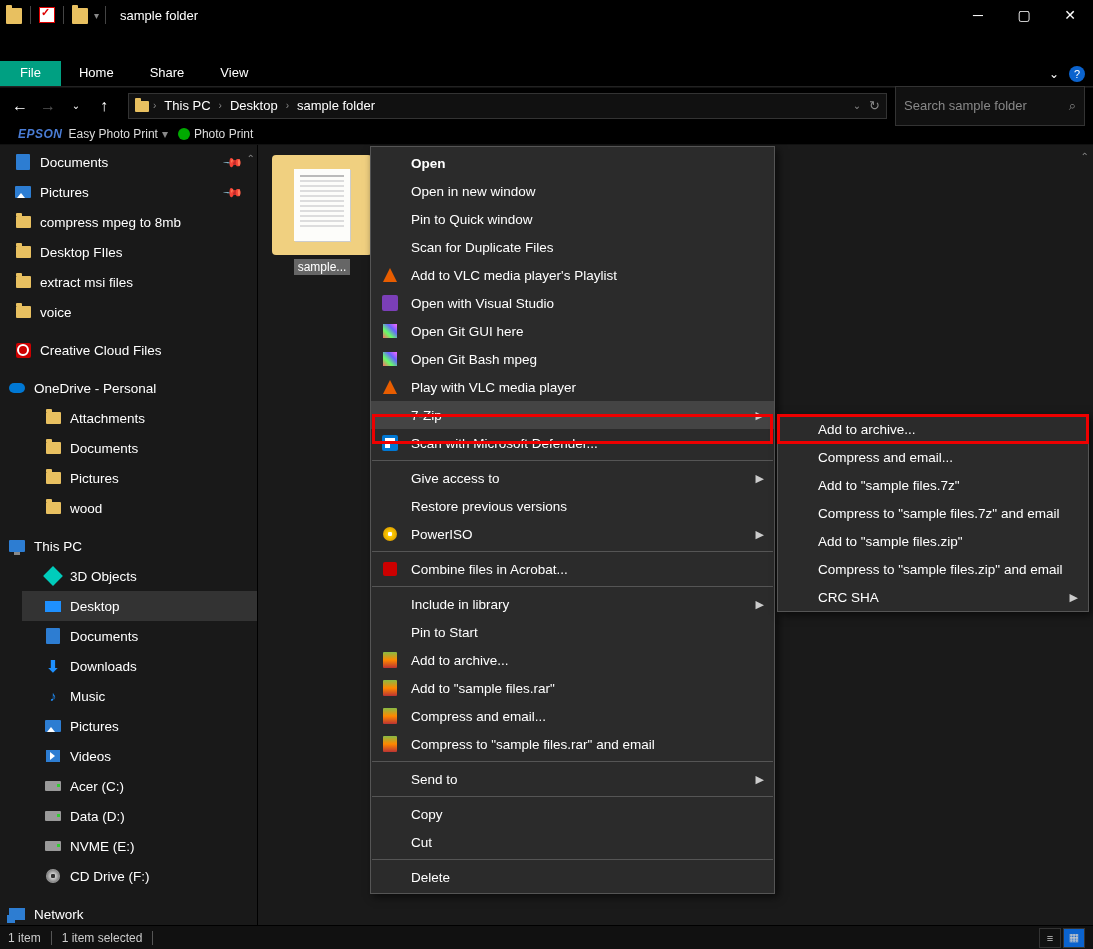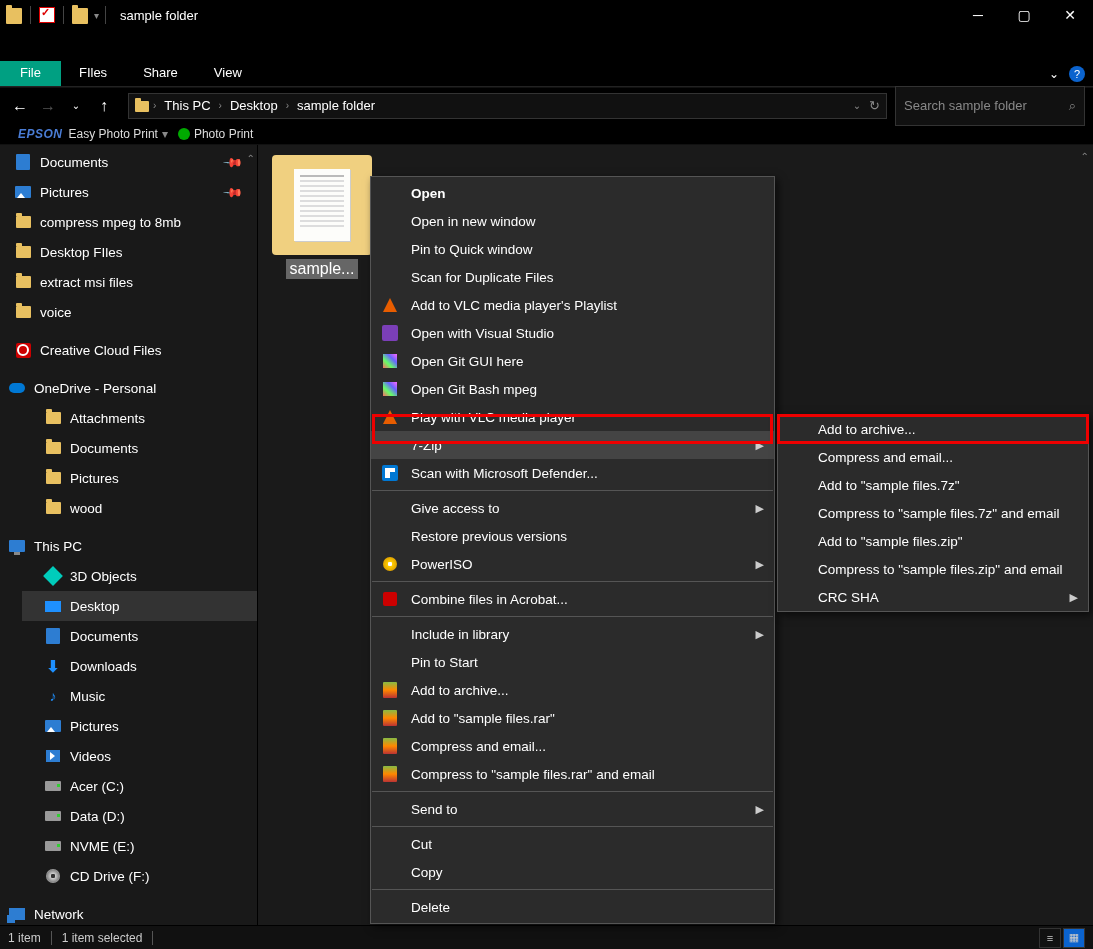--- a/index.html
+++ b/index.html
@@ -48,21 +48,21 @@
 
   
   .main { display:flex; height: calc(949px - 30px - 26px - 36px - 22px - 24px); background:#1a1a1a;}
   .sidebar { width:258px; background:#191919; overflow:hidden; position:relative; border-right:1px solid #000;}
   .content { flex:1; background:#1a1a1a; position:relative;}
   .filepane { padding:10px; }
   .folder-thumb { width:108px; text-align:center; }
   .folder-thumb .thumb { width:100px;height:100px;background:#f0d080;border-radius:4px;position:relative;margin:0 auto;display:flex;align-items:center;justify-content:center;}
   .folder-thumb .thumb .paper{width:56px;height:72px;background:#fdfdfa;box-shadow:1px 1px 0 #ccc;position:relative;}
   .folder-thumb .thumb .paper:before{content:'';position:absolute;top:6px;left:6px;right:6px;height:2px;background:#bbb;box-shadow:0 5px 0 #ddd,0 10px 0 #ddd,0 15px 0 #ddd,0 20px 0 #ddd,0 25px 0 #ddd,0 30px 0 #ddd,0 35px 0 #ddd,0 40px 0 #ddd,0 45px 0 #ddd,0 50px 0 #ddd;}
-  .folder-thumb .lbl { color:#fff; background:#666; padding:1px 4px; margin-top:4px; font-size:16px; display:inline-block;}
+  .folder-thumb .lbl { color:#fff; background:#666; padding:1px 4px; margin-top:4px; font-size:12px; display:inline-block;}
 
   
   .tree { padding-top:2px;}
   .tree .node { display:flex; align-items:center; height:30px; padding-left:14px; color:#fff; font-size:13.5px; gap:8px;}
   .tree .node.selected { background:#333;}
   .tree .node .icon { width:18px; height:18px; display:flex; align-items:center; justify-content:center;}
   .tree .node .pin { margin-left:auto; margin-right:16px; color:#888; transform:rotate(45deg); font-size:13px;}
   .tree .sub { padding-left:22px;}
   .tree .spacer{height:8px;}
   .tree .sub .node{padding-left:22px;}
@@ -85,21 +85,21 @@
   .ic-drv{width:16px;height:10px;background:#999;border-radius:1px;position:relative;}
   .ic-drv:after{content:'';position:absolute;right:1px;top:3px;width:3px;height:3px;background:#3c3;}
   .ic-acer:after{background:#3c3;}
   .ic-cd{width:14px;height:14px;border-radius:50%;background:radial-gradient(circle,#333 20%,#ccc 25%,#888 60%,#eee);}
   .ic-net{width:16px;height:12px;background:#2d7dd2;position:relative;}
   .ic-net:before{content:'';position:absolute;bottom:-3px;left:-2px;width:8px;height:8px;background:#2d7dd2;}
   .sidebar .scroll-hint{position:absolute;right:2px;top:8px;color:#888;font-size:10px;}
   .sidebar .scroll-hint2{position:absolute;right:2px;bottom:24px;color:#888;font-size:10px;}
 
   
-  .ctxmenu { position:absolute; top:176px; left:370px; width:405px; background:#2b2b2b; border:1px solid #555; box-shadow:3px 3px 8px rgba(0,0,0,0.6); z-index:20; padding:2px 0;}
+  .ctxmenu { position:absolute; top:146px; left:370px; width:405px; background:#2b2b2b; border:1px solid #555; box-shadow:3px 3px 8px rgba(0,0,0,0.6); z-index:20; padding:2px 0;}
   .ctxmenu .mi { height:28px; display:flex; align-items:center; padding-left:40px; color:#fff; font-size:13.5px; position:relative;}
   .ctxmenu .mi.hl { background:#444;}
   .ctxmenu .mi .micon { position:absolute; left:10px; width:18px; height:18px; display:flex;align-items:center;justify-content:center;}
   .ctxmenu .mi .arrow { margin-left:auto; margin-right:10px; color:#ccc; font-size:11px;}
   .ctxmenu .mi.bold { font-weight:600;}
   .ctxmenu .msep { height:1px; background:#555; margin:3px 1px;}
   .mic-vlc{width:0;height:0;border-left:7px solid transparent;border-right:7px solid transparent;border-bottom:14px solid #e85d00;}
   .mic-vs{width:16px;height:16px;background:#7b3fb8;border-radius:2px;}
   .mic-git{width:14px;height:14px;background:linear-gradient(45deg,#f66,#6f6,#66f,#f6f);}
   .mic-def{width:16px;height:16px;background:#0078d4;border-radius:2px;position:relative;}
@@ -141,21 +141,21 @@
   <div class="title">sample folder</div>
   <div class="wincontrols">
     <div>─</div>
     <div>▢</div>
     <div>✕</div>
   </div>
 </div>
 
 <div class="ribbon">
   <div class="file-tab">File</div>
-  <div class="tab">FIles</div>
+  <div class="tab">Home</div>
   <div class="tab">Share</div>
   <div class="tab">View</div>
   <div class="rightctl">
     <span class="chev">⌄</span>
     <span class="help">?</span>
   </div>
 </div>
 
 <div class="navbar">
   <div class="nav-btn">←</div>
@@ -473,24 +473,24 @@
       </span>
       <span>Compress to "sample files.rar" and email</span>
     </div>
   <div class="msep"></div>
   <div class="mi">
       <span>Send to</span>
       <span class="arrow">▶</span>
     </div>
   <div class="msep"></div>
   <div class="mi">
+      <span>Copy</span>
+    </div>
+  <div class="mi">
       <span>Cut</span>
-    </div>
-  <div class="mi">
-      <span>Copy</span>
     </div>
   <div class="msep"></div>
   <div class="mi">
       <span>Delete</span>
     </div>
 </div>
 
 <div class="submenu">
   <div class="mi">
       <span>Add to archive...</span>

